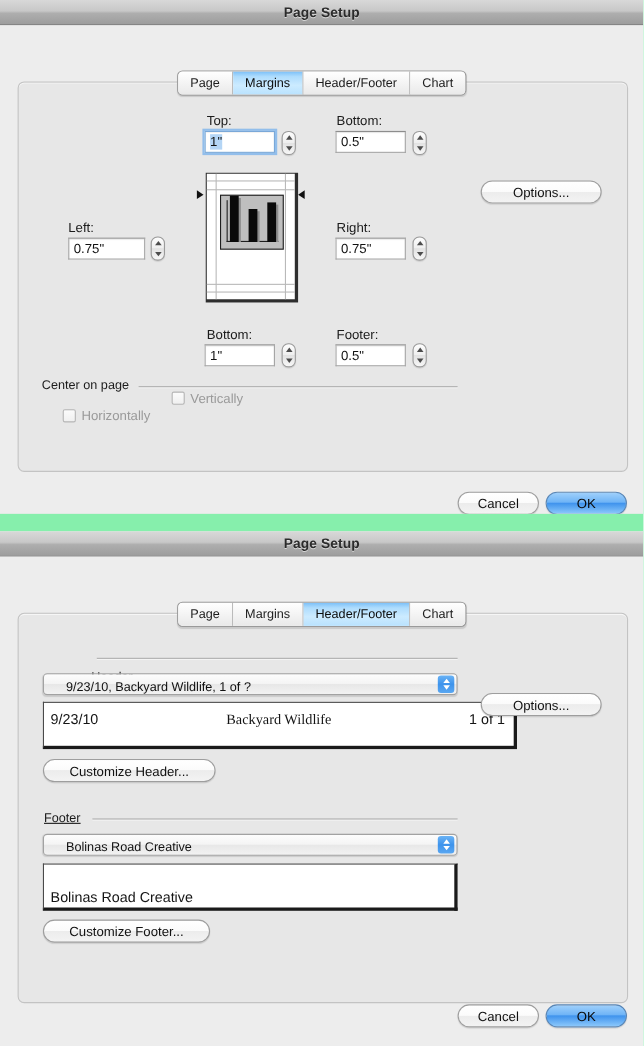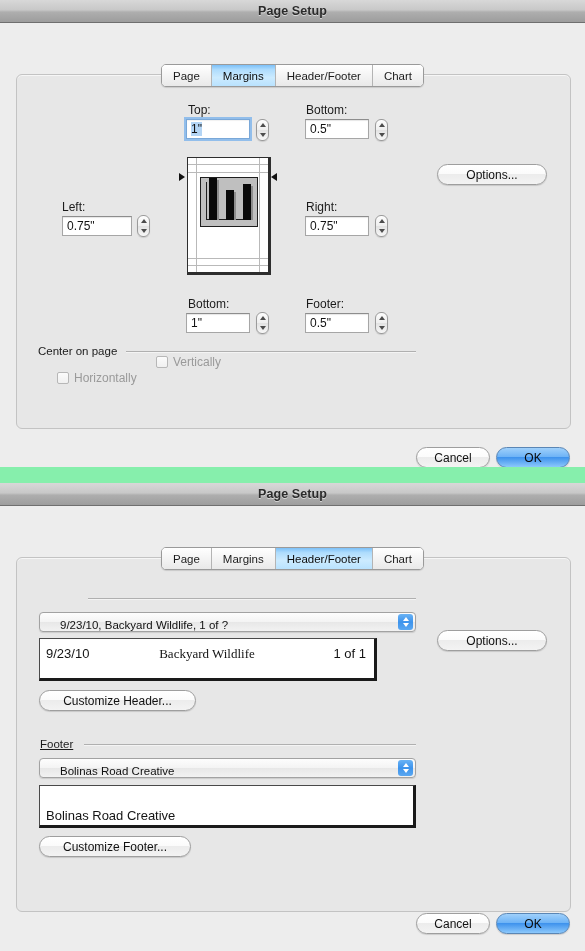--- a/index.html
+++ b/index.html
@@ -486,21 +486,21 @@
       <div class="sep-line" style="left:88px; top:92px; width:328px;"></div>
 
       <div class="popup" style="left:39px; top:106px; width:377px;">
         <span>9/23/10, Backyard Wildlife, 1 of  ?</span>
         <span class="popup-arrows">
           <span class="a au"></span>
             <span class="a ad"></span>
         </span>
       </div>
 
-      <div class="hfbox" style="left:39px; top:132px; width:338px; height:43px;">
+      <div class="hfbox" style="left:39px; top:132px; width:431px; height:43px;">
         <div class="hfrow" style="top:7px;">
           <span class="hf-l">9/23/10</span>
           <span class="hf-c">Backyard Wildlife</span>
           <span class="hf-r">1 of  1</span>
         </div>
       </div>
 
       <div class="btn" style="left:39px; top:184px; width:157px;">Customize Header...</div>
 
       <span class="sep-label" style="left:40px; top:232px;text-decoration:underline;">Footer</span>

